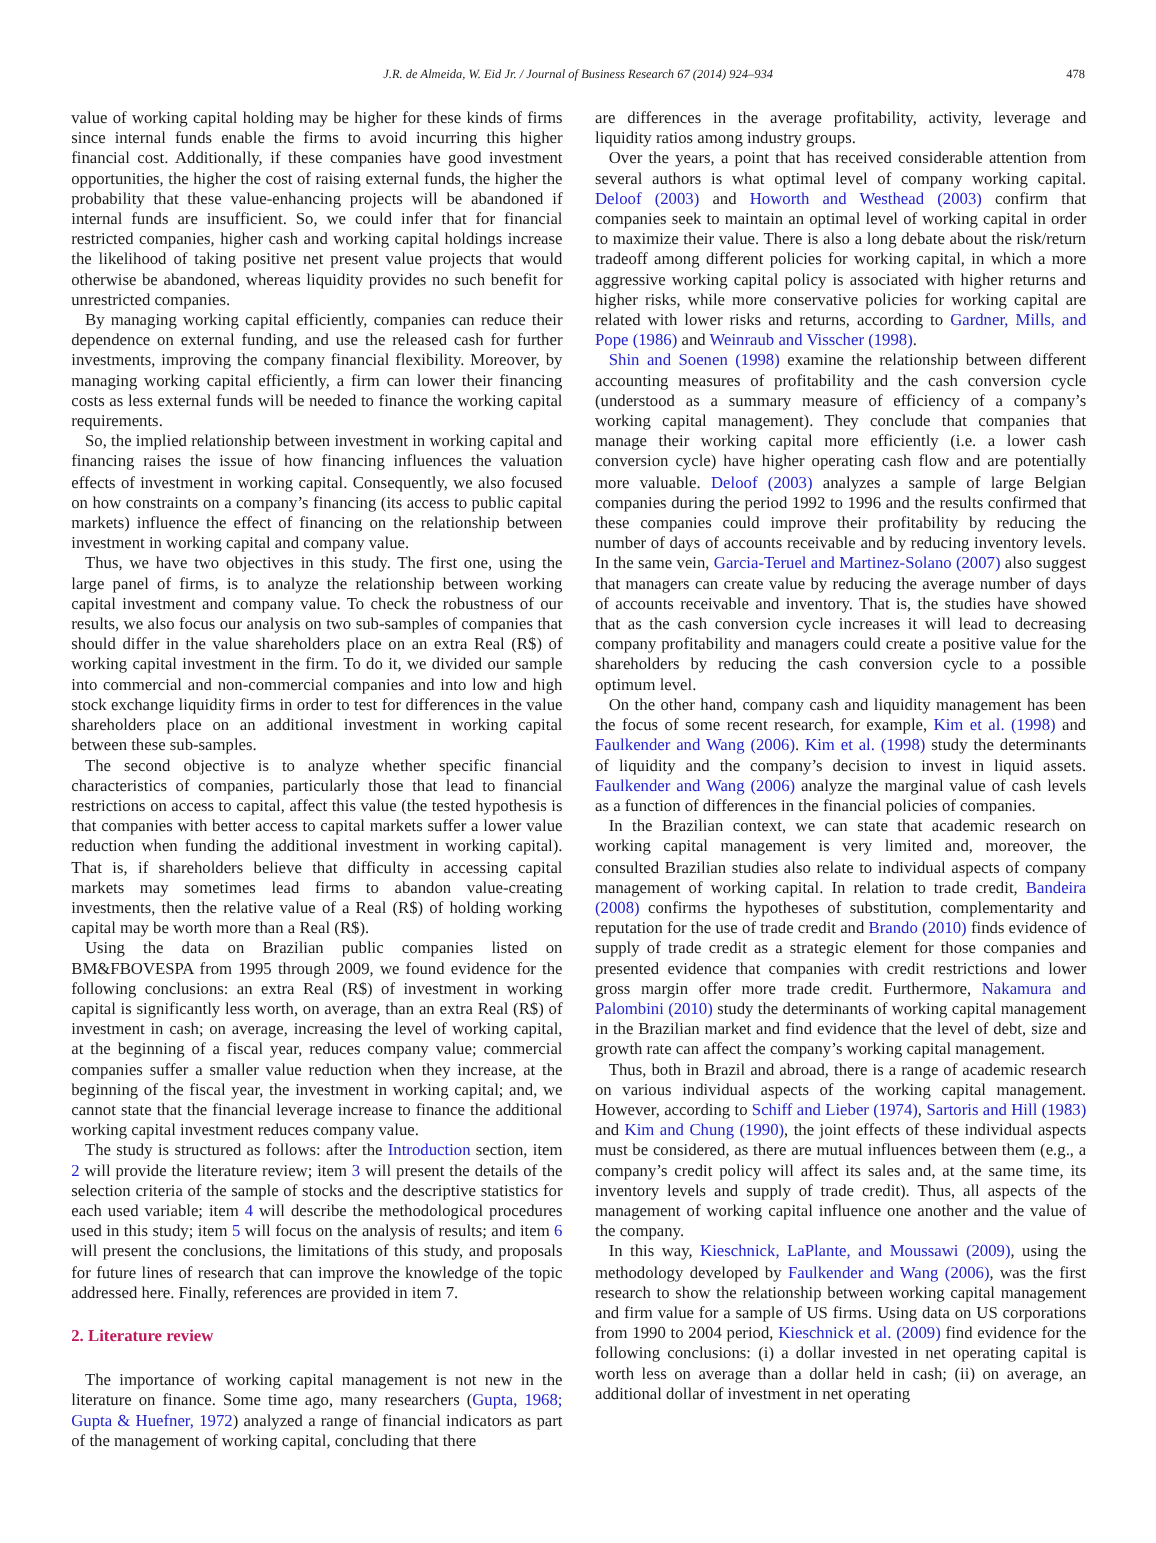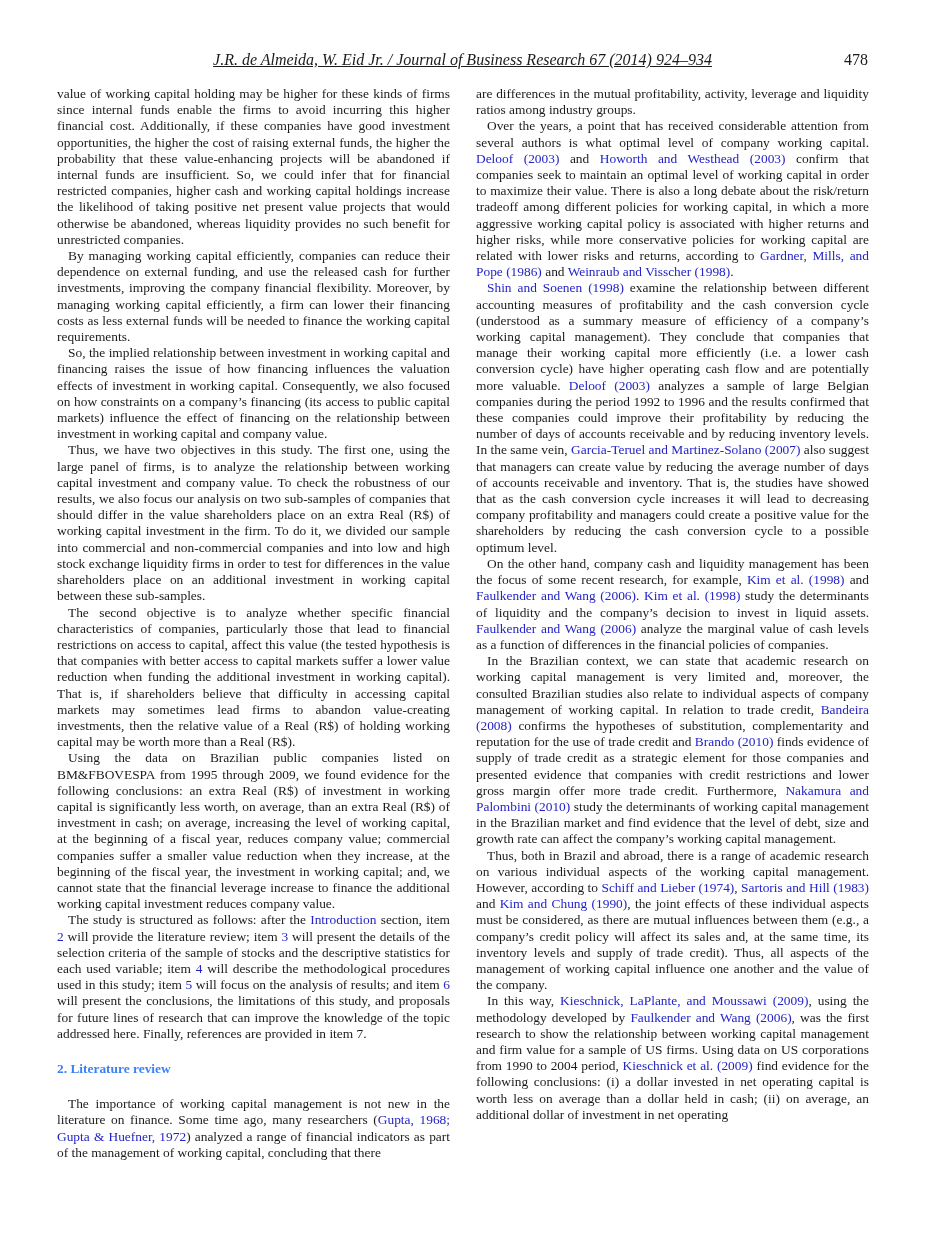--- a/index.html
+++ b/index.html
@@ -11,23 +11,22 @@
     font-family: "Liberation Serif", serif;
     color: #1b1b1b;
     overflow: hidden;
   }
   .header-bar {
     position: absolute;
     top: 52px;
     left: 57px;
     right: 57px;
     height: 15px;
-    font-size: 16px;
+    font-size: 10px;
     line-height: 15px;
-    text-decoration: underline;
   }
   .journal-citation {
     display: block;
     text-align: center;
     font-style: italic;
     color: #1b1b1b;
   }
   .page-number {
     position: absolute;
     top: 0;
@@ -50,21 +49,21 @@
     line-height: 16.2px;
     text-align: justify;
     text-justify: inter-word;
   }
   p.para.indent { text-indent: 11px; }
   h2.section-heading {
     font-size: 13.4px;
     line-height: 16.2px;
     font-weight: bold;
     margin: 19px 0 19px 0;
-    color: #3b82f6;
+    color: #be185d;
   }
   a.cite {
     color: var(--link-blue, #2323c8);
     text-decoration: none;
     cursor: pointer;
   }
 </style>
 </head>
 <body>
 
@@ -79,21 +78,21 @@
         <p class="para indent">By managing working capital efficiently, companies can reduce their dependence on external funding, and use the released cash for further investments, improving the company financial flexibility. Moreover, by managing working capital efficiently, a firm can lower their financing costs as less external funds will be needed to finance the working capital requirements.</p>
         <p class="para indent">So, the implied relationship between investment in working capital and financing raises the issue of how financing influences the valuation effects of investment in working capital. Consequently, we also focused on how constraints on a company’s financing (its access to public capital markets) influence the effect of financing on the relationship between investment in working capital and company value.</p>
         <p class="para indent">Thus, we have two objectives in this study. The first one, using the large panel of firms, is to analyze the relationship between working capital investment and company value. To check the robustness of our results, we also focus our analysis on two sub-samples of companies that should differ in the value shareholders place on an extra Real (R$) of working capital investment in the firm. To do it, we divided our sample into commercial and non-commercial companies and into low and high stock exchange liquidity firms in order to test for differences in the value shareholders place on an additional investment in working capital between these sub-samples.</p>
         <p class="para indent">The second objective is to analyze whether specific financial characteristics of companies, particularly those that lead to financial restrictions on access to capital, affect this value (the tested hypothesis is that companies with better access to capital markets suffer a lower value reduction when funding the additional investment in working capital). That is, if shareholders believe that difficulty in accessing capital markets may sometimes lead firms to abandon value-creating investments, then the relative value of a Real (R$) of holding working capital may be worth more than a Real (R$).</p>
         <p class="para indent">Using the data on Brazilian public companies listed on BM&amp;FBOVESPA from 1995 through 2009, we found evidence for the following conclusions: an extra Real (R$) of investment in working capital is significantly less worth, on average, than an extra Real (R$) of investment in cash; on average, increasing the level of working capital, at the beginning of a fiscal year, reduces company value; commercial companies suffer a smaller value reduction when they increase, at the beginning of the fiscal year, the investment in working capital; and, we cannot state that the financial leverage increase to finance the additional working capital investment reduces company value.</p>
         <p class="para indent">The study is structured as follows: after the <a class="cite">Introduction</a> section, item <a class="cite">2</a> will provide the literature review; item <a class="cite">3</a> will present the details of the selection criteria of the sample of stocks and the descriptive statistics for each used variable; item <a class="cite">4</a> will describe the methodological procedures used in this study; item <a class="cite">5</a> will focus on the analysis of results; and item <a class="cite">6</a> will present the conclusions, the limitations of this study, and proposals for future lines of research that can improve the knowledge of the topic addressed here. Finally, references are provided in item 7.</p>
         <h2 class="section-heading">2. Literature review</h2>
         <p class="para indent">The importance of working capital management is not new in the literature on finance. Some time ago, many researchers (<a class="cite">Gupta, 1968;</a> <a class="cite">Gupta &amp; Huefner, 1972</a>) analyzed a range of financial indicators as part of the management of working capital, concluding that there</p>
       </div>
     <div class="col">
-        <p class="para">are differences in the mutual profitability, activity, leverage and liquidity ratios among industry groups.</p>
+        <p class="para">are differences in the average profitability, activity, leverage and liquidity ratios among industry groups.</p>
         <p class="para indent">Over the years, a point that has received considerable attention from several authors is what optimal level of company working capital. <a class="cite">Deloof (2003)</a> and <a class="cite">Howorth and Westhead (2003)</a> confirm that companies seek to maintain an optimal level of working capital in order to maximize their value. There is also a long debate about the risk/return tradeoff among different policies for working capital, in which a more aggressive working capital policy is associated with higher returns and higher risks, while more conservative policies for working capital are related with lower risks and returns, according to <a class="cite">Gardner, Mills, and Pope (1986)</a> and <a class="cite">Weinraub and Visscher (1998)</a>.</p>
         <p class="para indent"><a class="cite">Shin and Soenen (1998)</a> examine the relationship between different accounting measures of profitability and the cash conversion cycle (understood as a summary measure of efficiency of a company’s working capital management). They conclude that companies that manage their working capital more efficiently (i.e. a lower cash conversion cycle) have higher operating cash flow and are potentially more valuable. <a class="cite">Deloof (2003)</a> analyzes a sample of large Belgian companies during the period 1992 to 1996 and the results confirmed that these companies could improve their profitability by reducing the number of days of accounts receivable and by reducing inventory levels. In the same vein, <a class="cite">Garcia-Teruel and Martinez-Solano (2007)</a> also suggest that managers can create value by reducing the average number of days of accounts receivable and inventory. That is, the studies have showed that as the cash conversion cycle increases it will lead to decreasing company profitability and managers could create a positive value for the shareholders by reducing the cash conversion cycle to a possible optimum level.</p>
         <p class="para indent">On the other hand, company cash and liquidity management has been the focus of some recent research, for example, <a class="cite">Kim et al. (1998)</a> and <a class="cite">Faulkender and Wang (2006)</a>. <a class="cite">Kim et al. (1998)</a> study the determinants of liquidity and the company’s decision to invest in liquid assets. <a class="cite">Faulkender and Wang (2006)</a> analyze the marginal value of cash levels as a function of differences in the financial policies of companies.</p>
         <p class="para indent">In the Brazilian context, we can state that academic research on working capital management is very limited and, moreover, the consulted Brazilian studies also relate to individual aspects of company management of working capital. In relation to trade credit, <a class="cite">Bandeira (2008)</a> confirms the hypotheses of substitution, complementarity and reputation for the use of trade credit and <a class="cite">Brando (2010)</a> finds evidence of supply of trade credit as a strategic element for those companies and presented evidence that companies with credit restrictions and lower gross margin offer more trade credit. Furthermore, <a class="cite">Nakamura and Palombini (2010)</a> study the determinants of working capital management in the Brazilian market and find evidence that the level of debt, size and growth rate can affect the company’s working capital management.</p>
         <p class="para indent">Thus, both in Brazil and abroad, there is a range of academic research on various individual aspects of the working capital management. However, according to <a class="cite">Schiff and Lieber (1974)</a>, <a class="cite">Sartoris and Hill (1983)</a> and <a class="cite">Kim and Chung (1990)</a>, the joint effects of these individual aspects must be considered, as there are mutual influences between them (e.g., a company’s credit policy will affect its sales and, at the same time, its inventory levels and supply of trade credit). Thus, all aspects of the management of working capital influence one another and the value of the company.</p>
         <p class="para indent">In this way, <a class="cite">Kieschnick, LaPlante, and Moussawi (2009)</a>, using the methodology developed by <a class="cite">Faulkender and Wang (2006)</a>, was the first research to show the relationship between working capital management and firm value for a sample of US firms. Using data on US corporations from 1990 to 2004 period, <a class="cite">Kieschnick et al. (2009)</a> find evidence for the following conclusions: (i) a dollar invested in net operating capital is worth less on average than a dollar held in cash; (ii) on average, an additional dollar of investment in net operating</p>
       </div>
   </div>
 </div>
 

